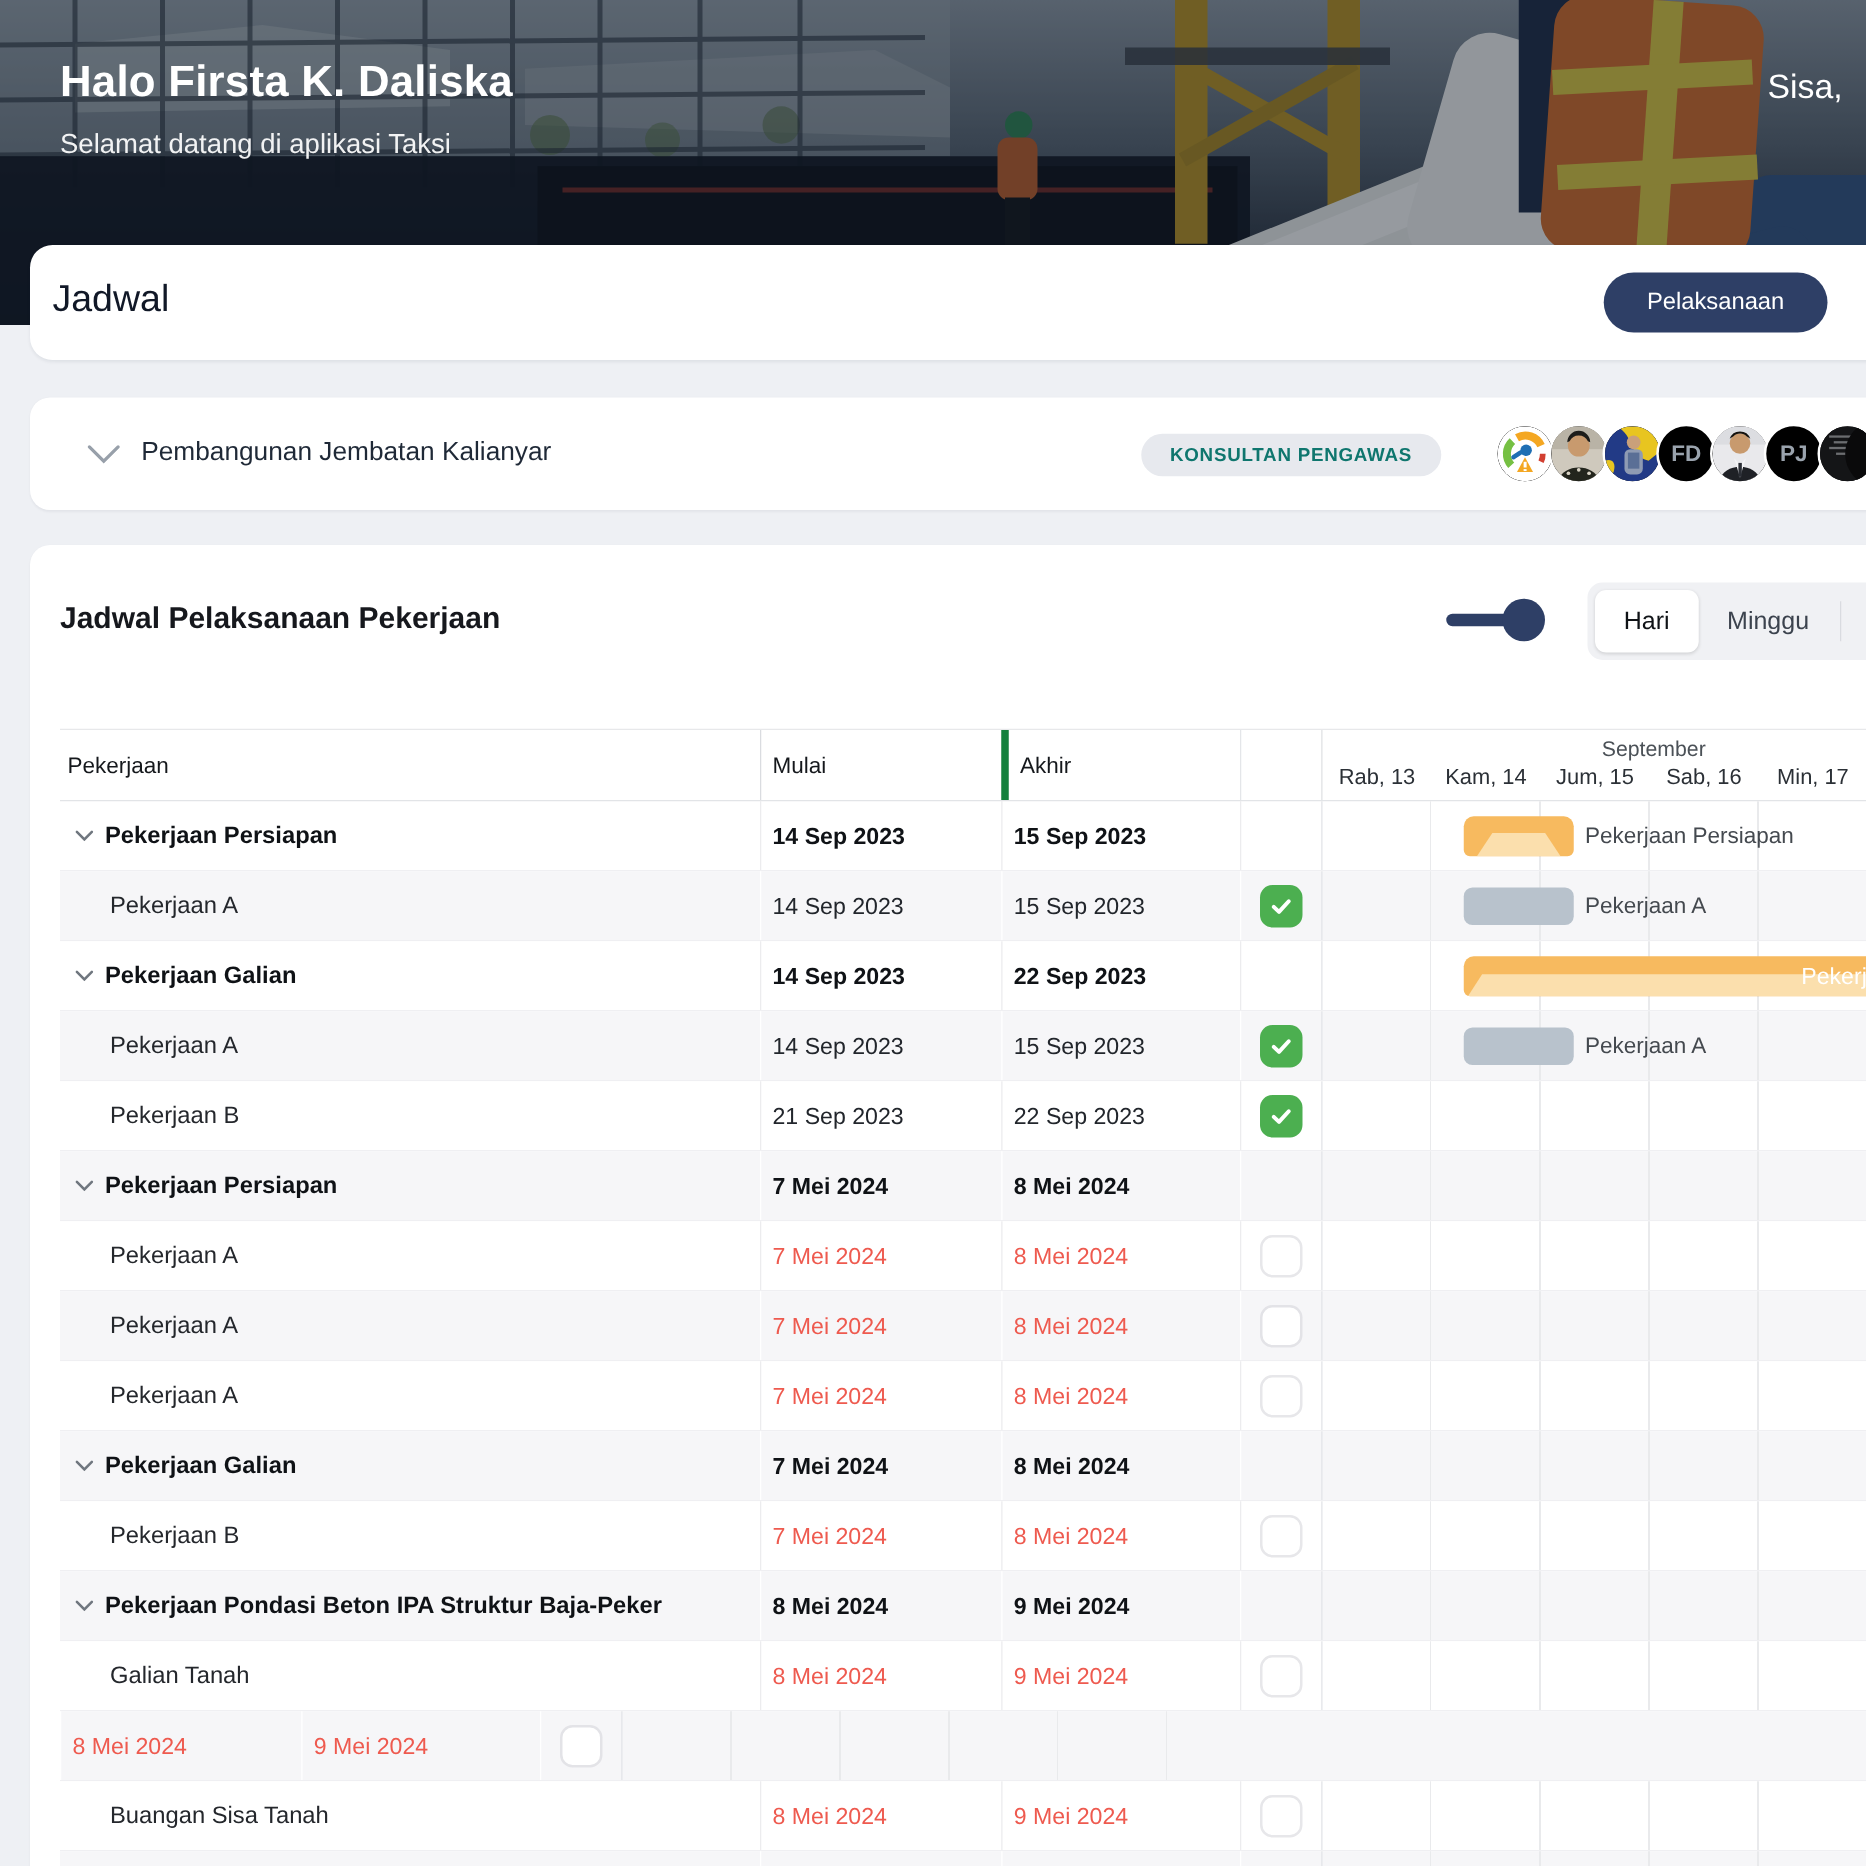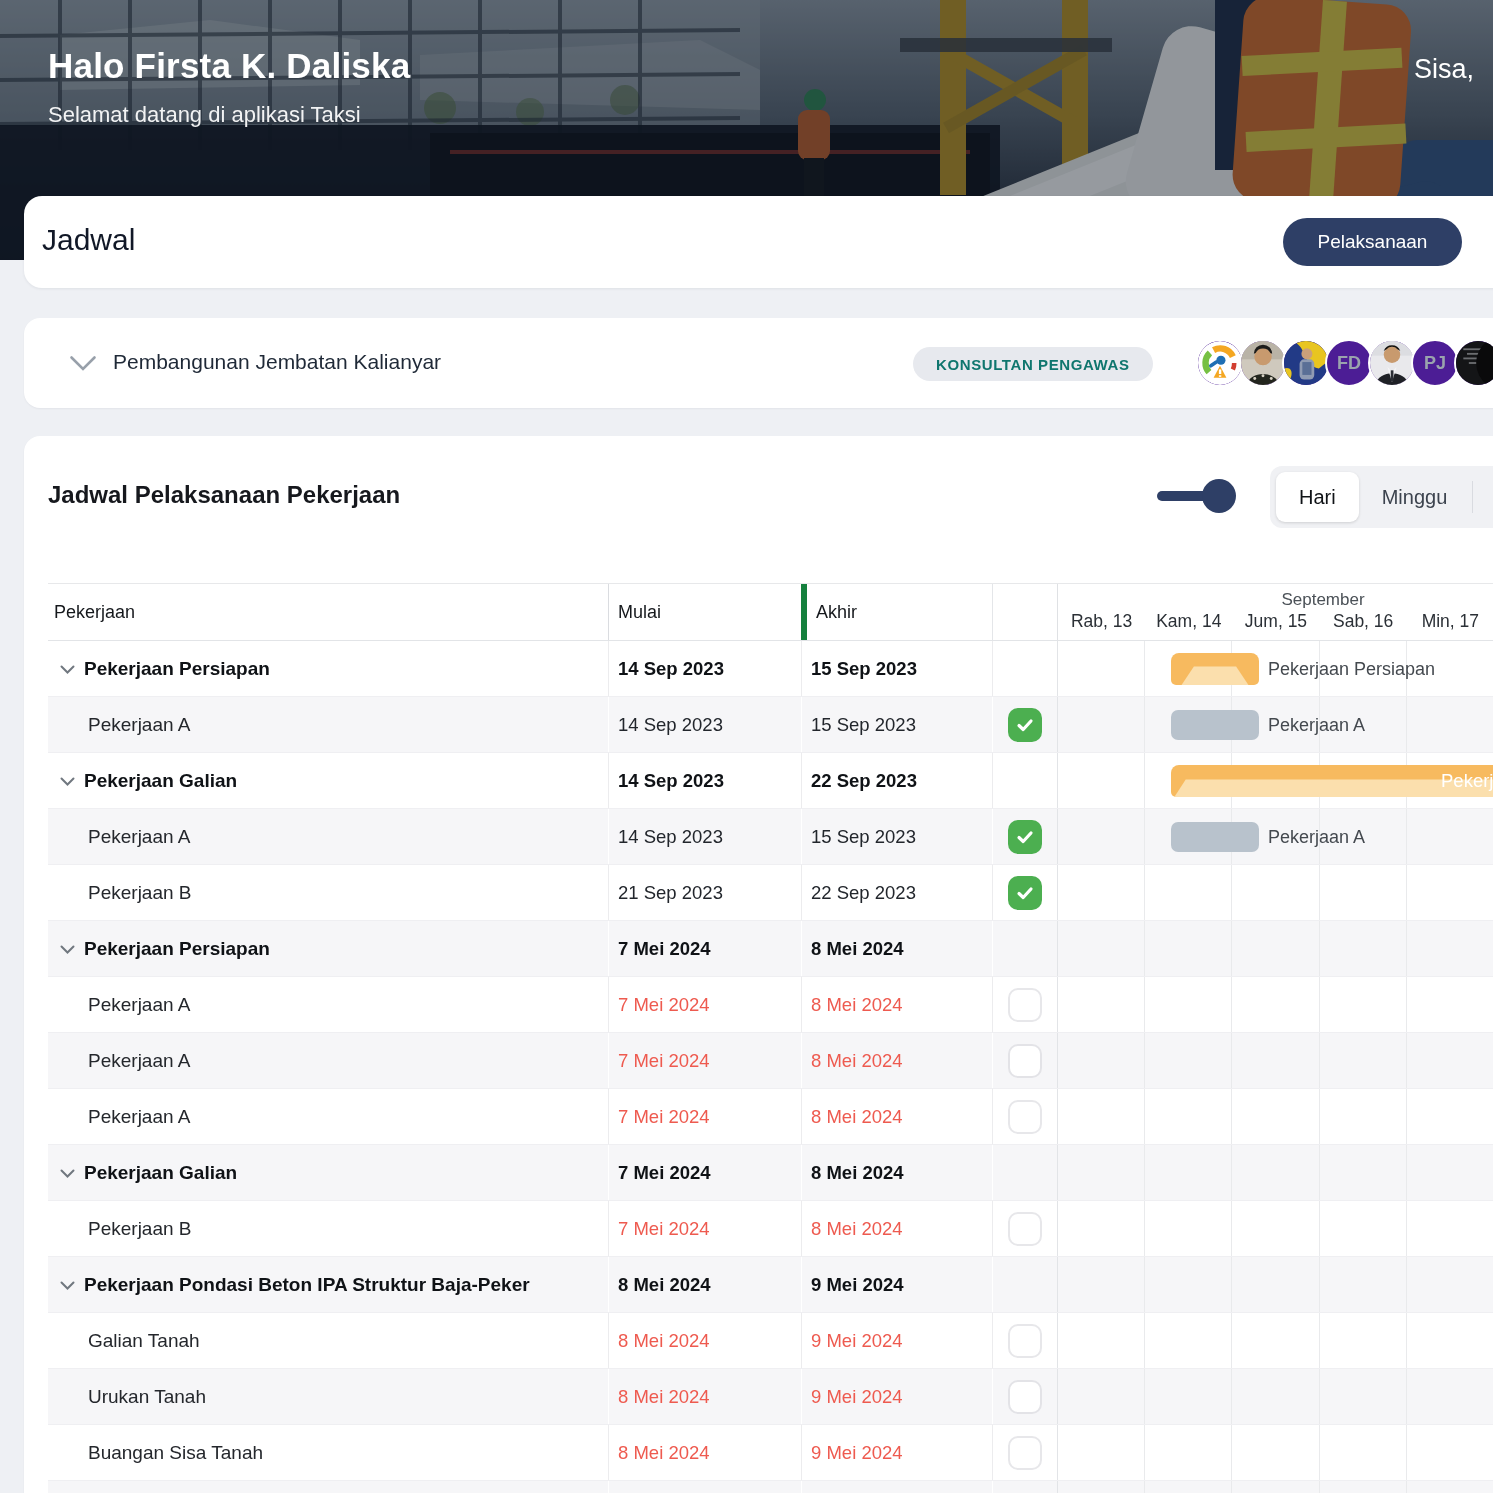--- a/index.html
+++ b/index.html
@@ -17,21 +17,21 @@
   
   .title-card{position:absolute;top:196px;left:24px;width:1490px;height:92px;background:#fff;border-radius:18px;box-shadow:0 1px 3px rgba(16,24,40,.07);}
   .page-title{position:absolute;left:18px;top:27px;font-size:30px;font-weight:normal;color:#111827;}
   .btn-pelaksanaan{position:absolute;left:1259px;top:22px;width:179px;height:48px;border-radius:24px;background:#2e3f66;color:#fff;font-size:19px;border:none;display:flex;align-items:center;justify-content:center;cursor:pointer;font-family:inherit;}
   
   .project-card{position:absolute;top:318px;left:24px;width:1490px;height:90px;background:#fff;border-radius:16px;box-shadow:0 1px 2px rgba(16,24,40,.05);}
   .proj-chev{position:absolute;left:45px;top:37px;}
   .project-name{position:absolute;left:89px;top:32px;font-size:21px;color:#1f2937;}
   .role-badge{position:absolute;left:889px;top:29px;height:34px;padding:0 23px;border-radius:17px;background:#e7e9ee;color:#0f766e;font-weight:bold;font-size:15px;letter-spacing:.6px;display:flex;align-items:center;}
   .avatars{position:absolute;left:1172px;top:21px;display:flex;}
-  .avatar{width:48px;height:48px;border-radius:50%;margin-left:-5px;border:2px solid #fff;box-sizing:border-box;overflow:hidden;flex-shrink:0;background:#4c1d95;}
+  .avatar{width:48px;height:48px;border-radius:50%;margin-left:-5px;border:2px solid #fff;box-sizing:border-box;overflow:hidden;flex-shrink:0;background:#000000;}
   .avatar:first-child{margin-left:0;}
   .avatar svg{display:block;width:44px;height:44px;}
   .avatar.initials{display:flex;align-items:center;justify-content:center;color:#9aa3ad;font-weight:bold;font-size:18px;}
   
   .main-card{position:absolute;top:436px;left:24px;width:1490px;height:1120px;background:#fff;border-radius:16px;box-shadow:0 1px 2px rgba(16,24,40,.05);}
   .schedule-heading{position:absolute;left:24px;top:45px;font-size:24px;font-weight:bold;color:#16181d;}
   .toggle{position:absolute;left:1133px;top:55px;width:73px;height:10px;border-radius:6px;background:#2e3f66;cursor:pointer;}
   .toggle-knob{position:absolute;right:-6px;top:-12px;width:34px;height:34px;border-radius:50%;background:#2e3f66;}
   .tabs{position:absolute;left:1246px;top:30px;height:62px;width:300px;background:#f0f1f4;border-radius:12px;display:flex;align-items:center;padding:0 6px;box-sizing:border-box;}
   .tab{height:50px;padding:0 23px;display:flex;align-items:center;font-size:20px;color:#3c434e;border-radius:9px;background:transparent;border:none;cursor:pointer;font-family:inherit;white-space:nowrap;}
@@ -453,24 +453,20 @@
       <span class="tname">Galian Tanah</span>
     </div>
     <div class="cell c-start red">8 Mei 2024</div>
     <div class="cell c-end red">9 Mei 2024</div>
     <div class="cell c-check">
             <div class="cb un"></div>
           </div>
     <div class="cell c-gantt"></div>
   </div>
         <div class="row alt">
-    <div class="cell c-task">
-
-      <span class="tname">Urukan Tanah</span>
-    </div>
     <div class="cell c-start red">8 Mei 2024</div>
     <div class="cell c-end red">9 Mei 2024</div>
     <div class="cell c-check">
             <div class="cb un"></div>
           </div>
     <div class="cell c-gantt"></div>
   </div>
         <div class="row">
     <div class="cell c-task">
 

